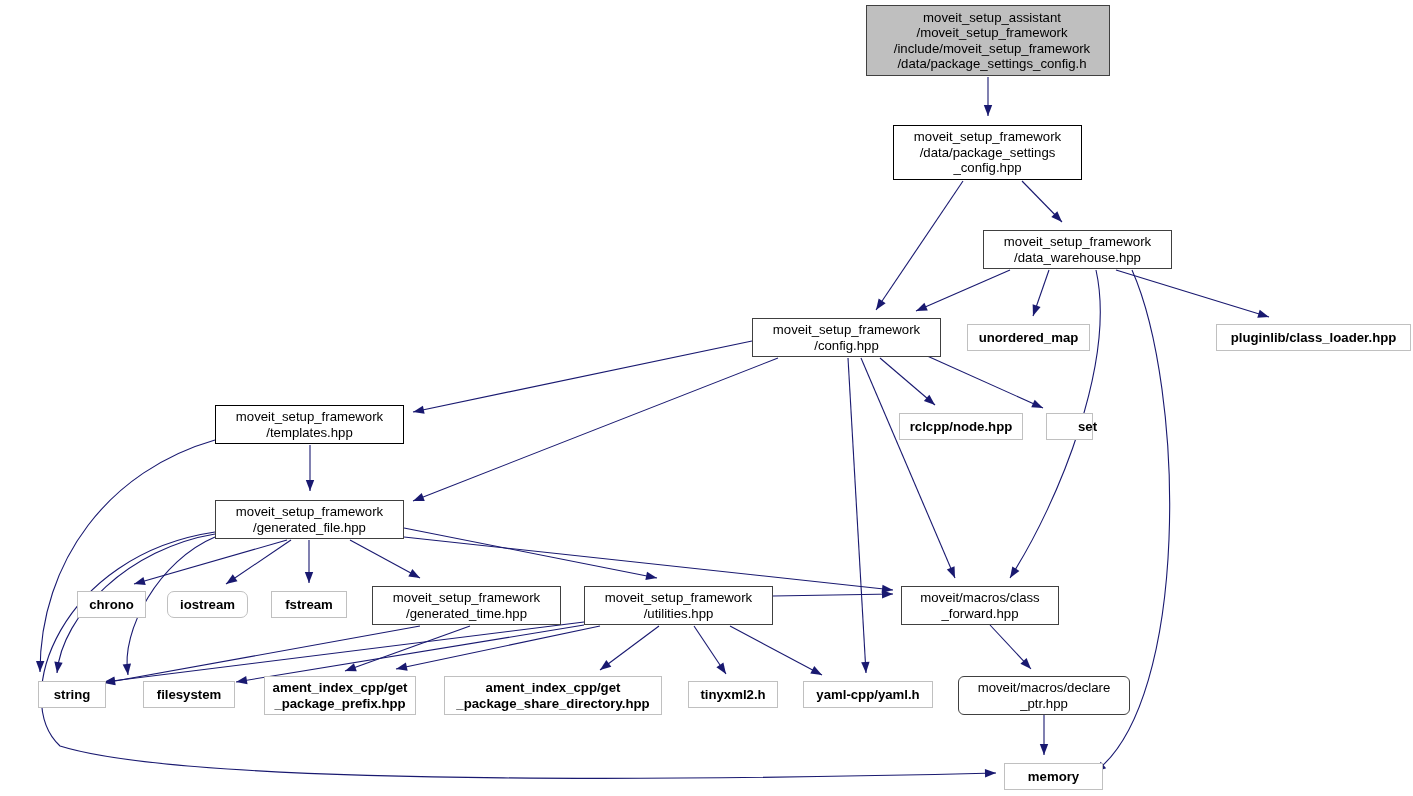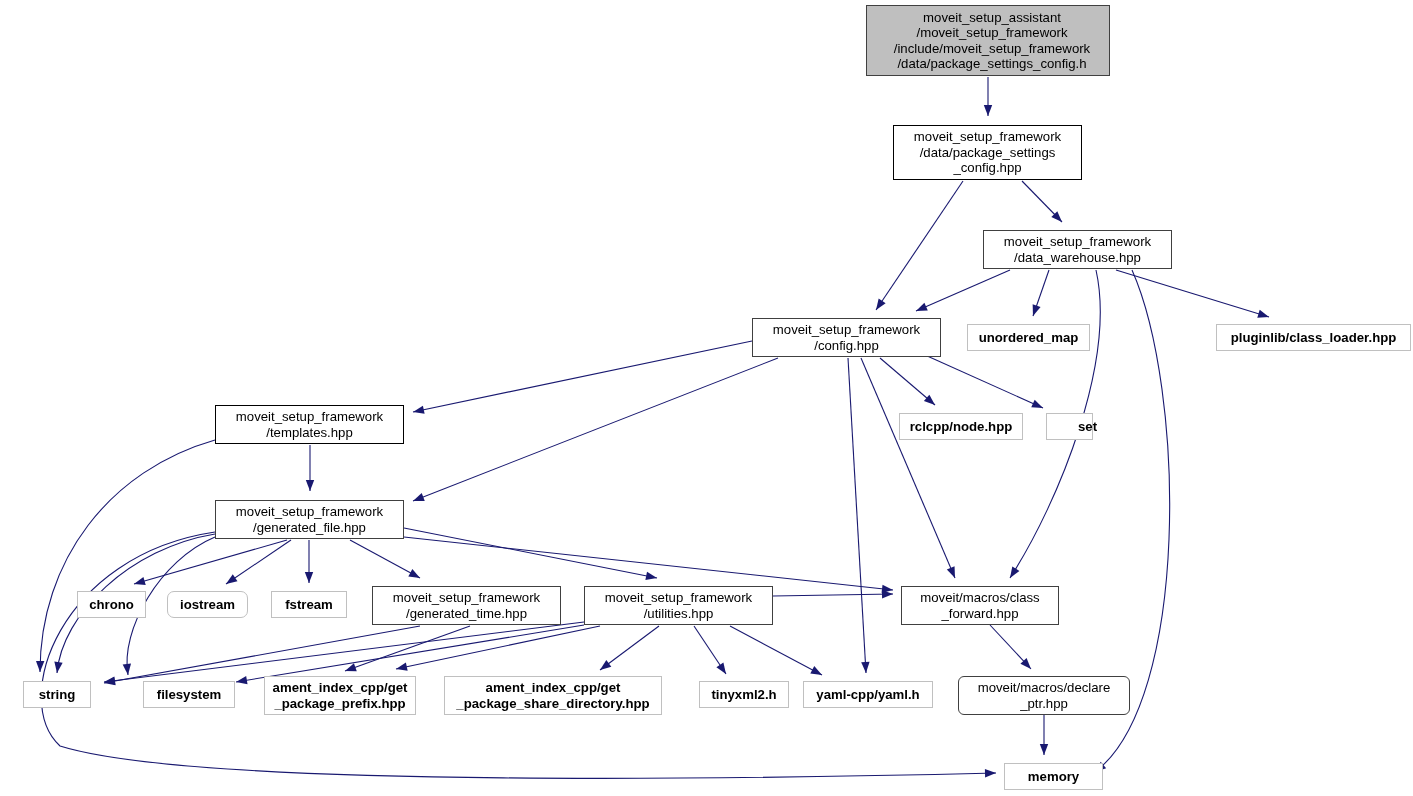--- a/index.html
+++ b/index.html
@@ -116,25 +116,25 @@
 /generated_file.hpp</span></div>
       <div class="node external" style="left: 77px; top: 591px; width: 69px; height: 27px;"><span>chrono</span></div>
       <div class="node external" style="left: 167px; top: 591px; width: 81px; height: 27px; border-radius: 7px;"><span>iostream</span></div>
       <div class="node external" style="left: 271px; top: 591px; width: 76px; height: 27px;"><span>fstream</span></div>
       <div class="node strong" style="left: 372px; top: 586px; width: 189px; height: 39px;"><span>moveit_setup_framework
 /generated_time.hpp</span></div>
       <div class="node strong" style="left: 584px; top: 586px; width: 189px; height: 39px;"><span>moveit_setup_framework
 /utilities.hpp</span></div>
       <div class="node strong" style="left: 901px; top: 586px; width: 158px; height: 39px;"><span>moveit/macros/class
 _forward.hpp</span></div>
-      <div class="node external" style="left: 23px; top: 681px; width: 68px; height: 27px;"><span>string</span></div>
+      <div class="node external" style="left: 38px; top: 681px; width: 68px; height: 27px;"><span>string</span></div>
       <div class="node external" style="left: 143px; top: 681px; width: 92px; height: 27px;"><span>filesystem</span></div>
       <div class="node external" style="left: 264px; top: 676px; width: 152px; height: 39px;"><span>ament_index_cpp/get
 _package_prefix.hpp</span></div>
       <div class="node external" style="left: 444px; top: 676px; width: 218px; height: 39px;"><span>ament_index_cpp/get
 _package_share_directory.hpp</span></div>
-      <div class="node external" style="left: 688px; top: 681px; width: 90px; height: 27px; margin-left: 11px;"><span>tinyxml2.h</span></div>
+      <div class="node external" style="left: 688px; top: 681px; width: 90px; height: 27px;"><span>tinyxml2.h</span></div>
       <div class="node external" style="left: 803px; top: 681px; width: 130px; height: 27px;"><span>yaml-cpp/yaml.h</span></div>
       <div class="node strong" style="left: 958px; top: 676px; width: 172px; height: 39px; border-radius: 6px;"><span>moveit/macros/declare
 _ptr.hpp</span></div>
       <div class="node external" style="left: 1004px; top: 763px; width: 99px; height: 27px;"><span>memory</span></div>
     </div>
 </div>
 
 </body></html>

